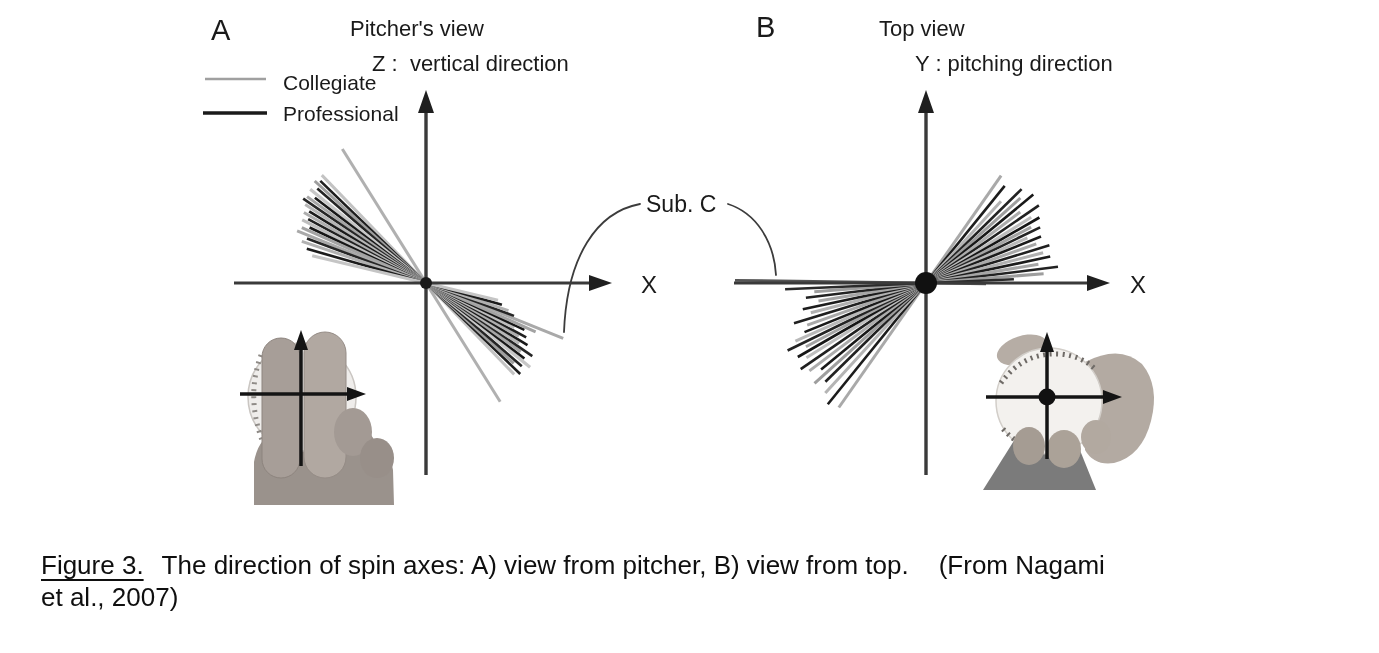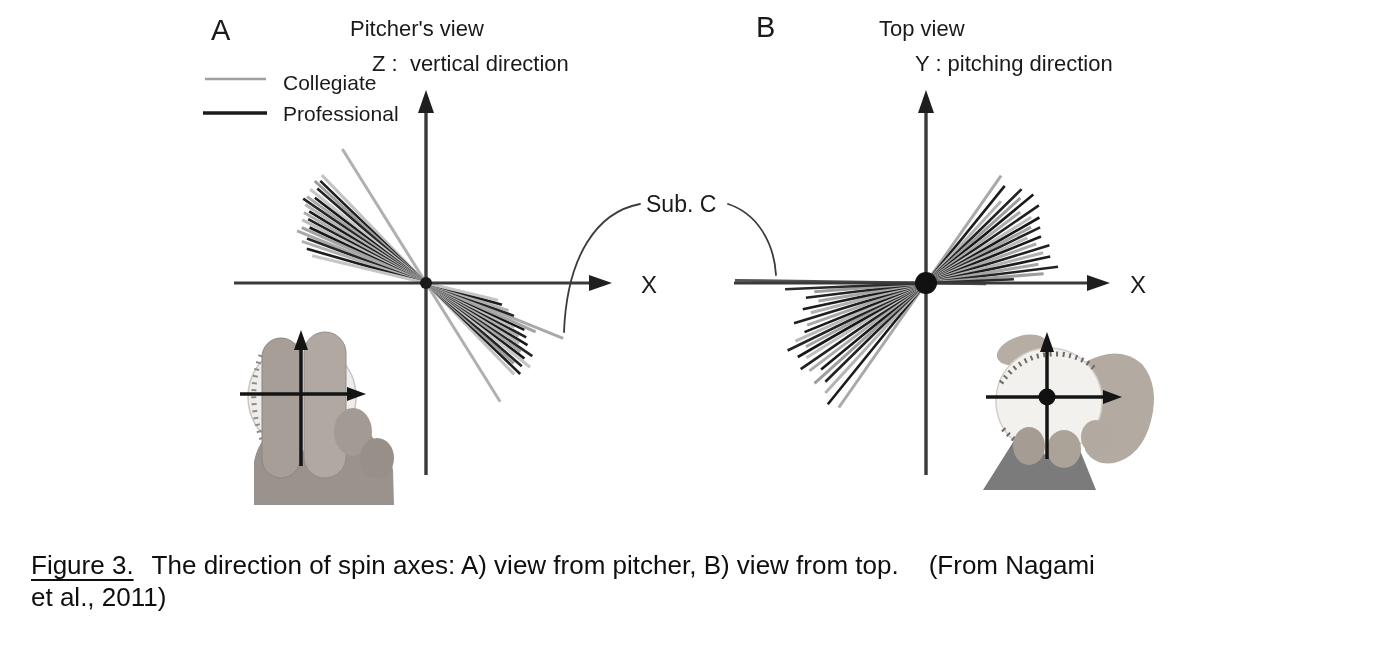--- a/index.html
+++ b/index.html
@@ -7,21 +7,21 @@
     width:1379px;height:653px;position:relative;background:#ffffff;
     font-family:"Liberation Sans", sans-serif;overflow:hidden;
   }
   #figure-svg{position:absolute;left:0;top:0;display:block;}
   svg text{
     font-family:"Liberation Sans", sans-serif;
     fill:#1a1a1a;
     white-space:pre;
   }
   .caption{
-    position:absolute;left:31px;top:549px;width:1335px;
+    position:absolute;left:41px;top:549px;width:1335px;
     font-size:26px;line-height:32px;color:#0f0f0f;
   }
   .caption p{margin:0;padding:0;}
   .fig-label{
     text-decoration:underline;
     text-decoration-thickness:2px;
     text-underline-offset:5px;
   }
   .cap-body{margin-left:18px;}
   .cap-src1{margin-left:30px;}
@@ -152,15 +152,15 @@
     <path d="M728,204 C756,213 774,241 776,275" stroke="#3c3c3c" stroke-width="1.8" fill="none" stroke-linecap="round"></path>
     <text x="646" y="212" font-size="23">Sub. C</text>
   </g>
 </svg>
 
 <div class="caption">
   <p>
     <span class="fig-label">Figure 3.</span><span class="cap-body">The direction of spin axes: A) view from pitcher, B) view from top.</span><span class="cap-src1">(From Nagami</span>
   </p>
   <p>
-    <span>et al., 2011)</span>
+    <span>et al., 2007)</span>
   </p>
 </div>
 
 </body></html>

